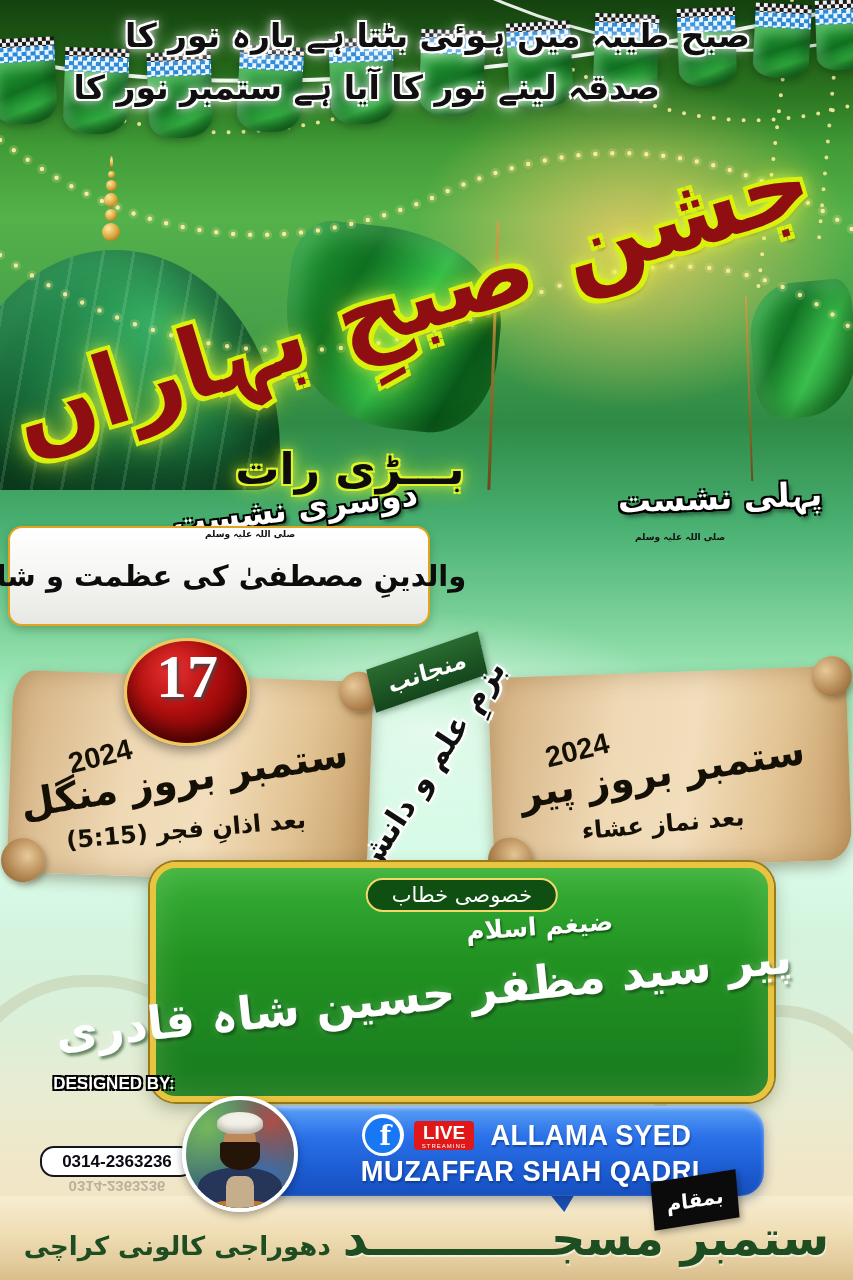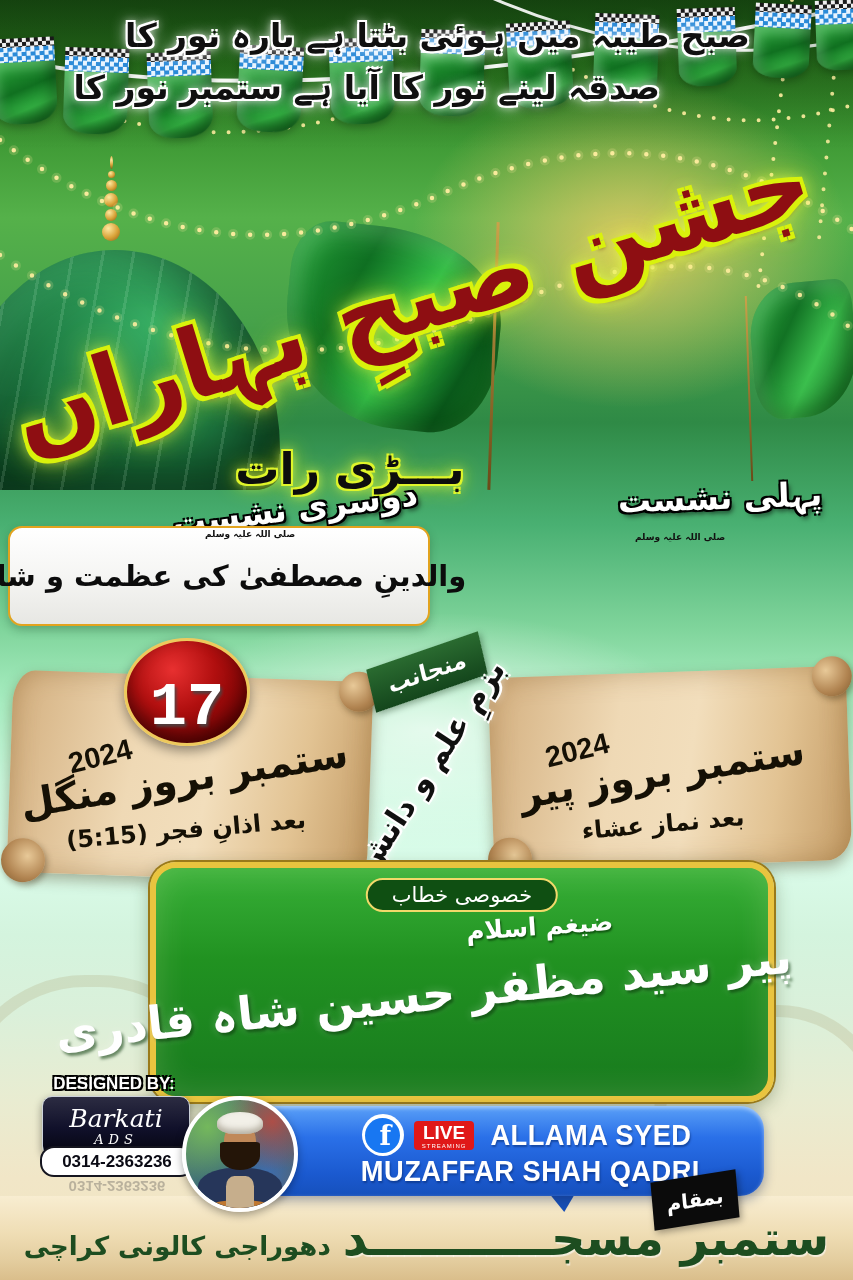--- a/index.html
+++ b/index.html
@@ -88,21 +88,21 @@
     background:linear-gradient(100deg,#d3af7f 0%,#efd9b5 35%,#f2debc 55%,#e2c393 78%,#c49c66 100%);
     border-radius:22px 30px 26px 30px/34px 26px 30px 26px;
     box-shadow:0 6px 14px rgba(60,40,10,.35),inset 0 0 26px rgba(120,80,30,.35);}
   .parchment::before{content:'';position:absolute;right:-6px;top:-10px;width:40px;height:40px;border-radius:50%;
     background:radial-gradient(circle at 35% 35%,#e8c998,#b08350 60%,#7d5a2e);box-shadow:2px 3px 6px rgba(60,40,10,.4);}
   .parchment::after{content:'';position:absolute;left:-6px;bottom:-10px;width:44px;height:44px;border-radius:50%;
     background:radial-gradient(circle at 60% 40%,#e8c998,#b08350 60%,#7d5a2e);box-shadow:2px 3px 6px rgba(60,40,10,.4);}
   .daybadge{position:absolute;width:120px;height:102px;border-radius:50%;z-index:6;
     background:radial-gradient(ellipse at 38% 28%,#e83030 0%,#b10f0f 40%,#7a0404 75%,#5e0000 100%);
     border:3px solid #edc95d;box-shadow:0 5px 12px rgba(0,0,0,.4),inset 0 -10px 18px rgba(0,0,0,.45);
-    display:flex;align-items:flex-end;justify-content:center;color:#fff;font-family:Liberation Mono, monospace;
+    display:flex;align-items:flex-start;justify-content:center;color:#fff;font-family:Liberation Serif, serif;
     font-size:62px;font-weight:bold;text-shadow:2px 3px 3px rgba(70,70,70,.85);}
   .scroll-year{position:absolute;font-family:"Liberation Sans",sans-serif;font-size:29px;font-weight:bold;
     color:#151005;transform:rotate(-14deg);z-index:6;}
   .scroll-date{position:absolute;text-align:center;font-size:39px;font-weight:bold;color:#151005;
     white-space:nowrap;transform:rotate(-9deg);z-index:6;}
   .scroll-time{position:absolute;text-align:center;font-size:24px;font-weight:bold;color:#151005;
     white-space:nowrap;transform:rotate(-5deg);z-index:6;}
 
   
   .minjanib{z-index:6;left:368px;top:650px;width:118px;height:44px;
@@ -326,24 +326,20 @@
   <div class="abs urdu minjanib">منجانب</div>
   <div class="abs urdu bazm">بزمِ علم و دانش</div>
 
   <div class="abs gpanel">
     <div class="gpill urdu">خصوصی خطاب</div>
     <div class="ghon urdu">ضیغم اسلام</div>
     <div class="gname urdu">پیر سید مظفر حسین شاہ قادری</div>
   </div>
 
   <div class="abs dz-label">DESIGNED BY:</div>
-  <div class="abs dz-box">
-    <div class="dz-brand">Barkati</div>
-    <div class="dz-brand2">ADS</div>
-  </div>
   <div class="abs dz-phone">0314-2363236</div>
   <div class="abs dz-ref">0314-2363236</div>
 
   <div class="abs photo">
     <i class="p-body"></i>
       <i class="p-podium"></i>
       <i class="p-vest"></i>
     <i class="p-face"></i>
       <i class="p-beard"></i>
       <i class="p-turban"></i>

